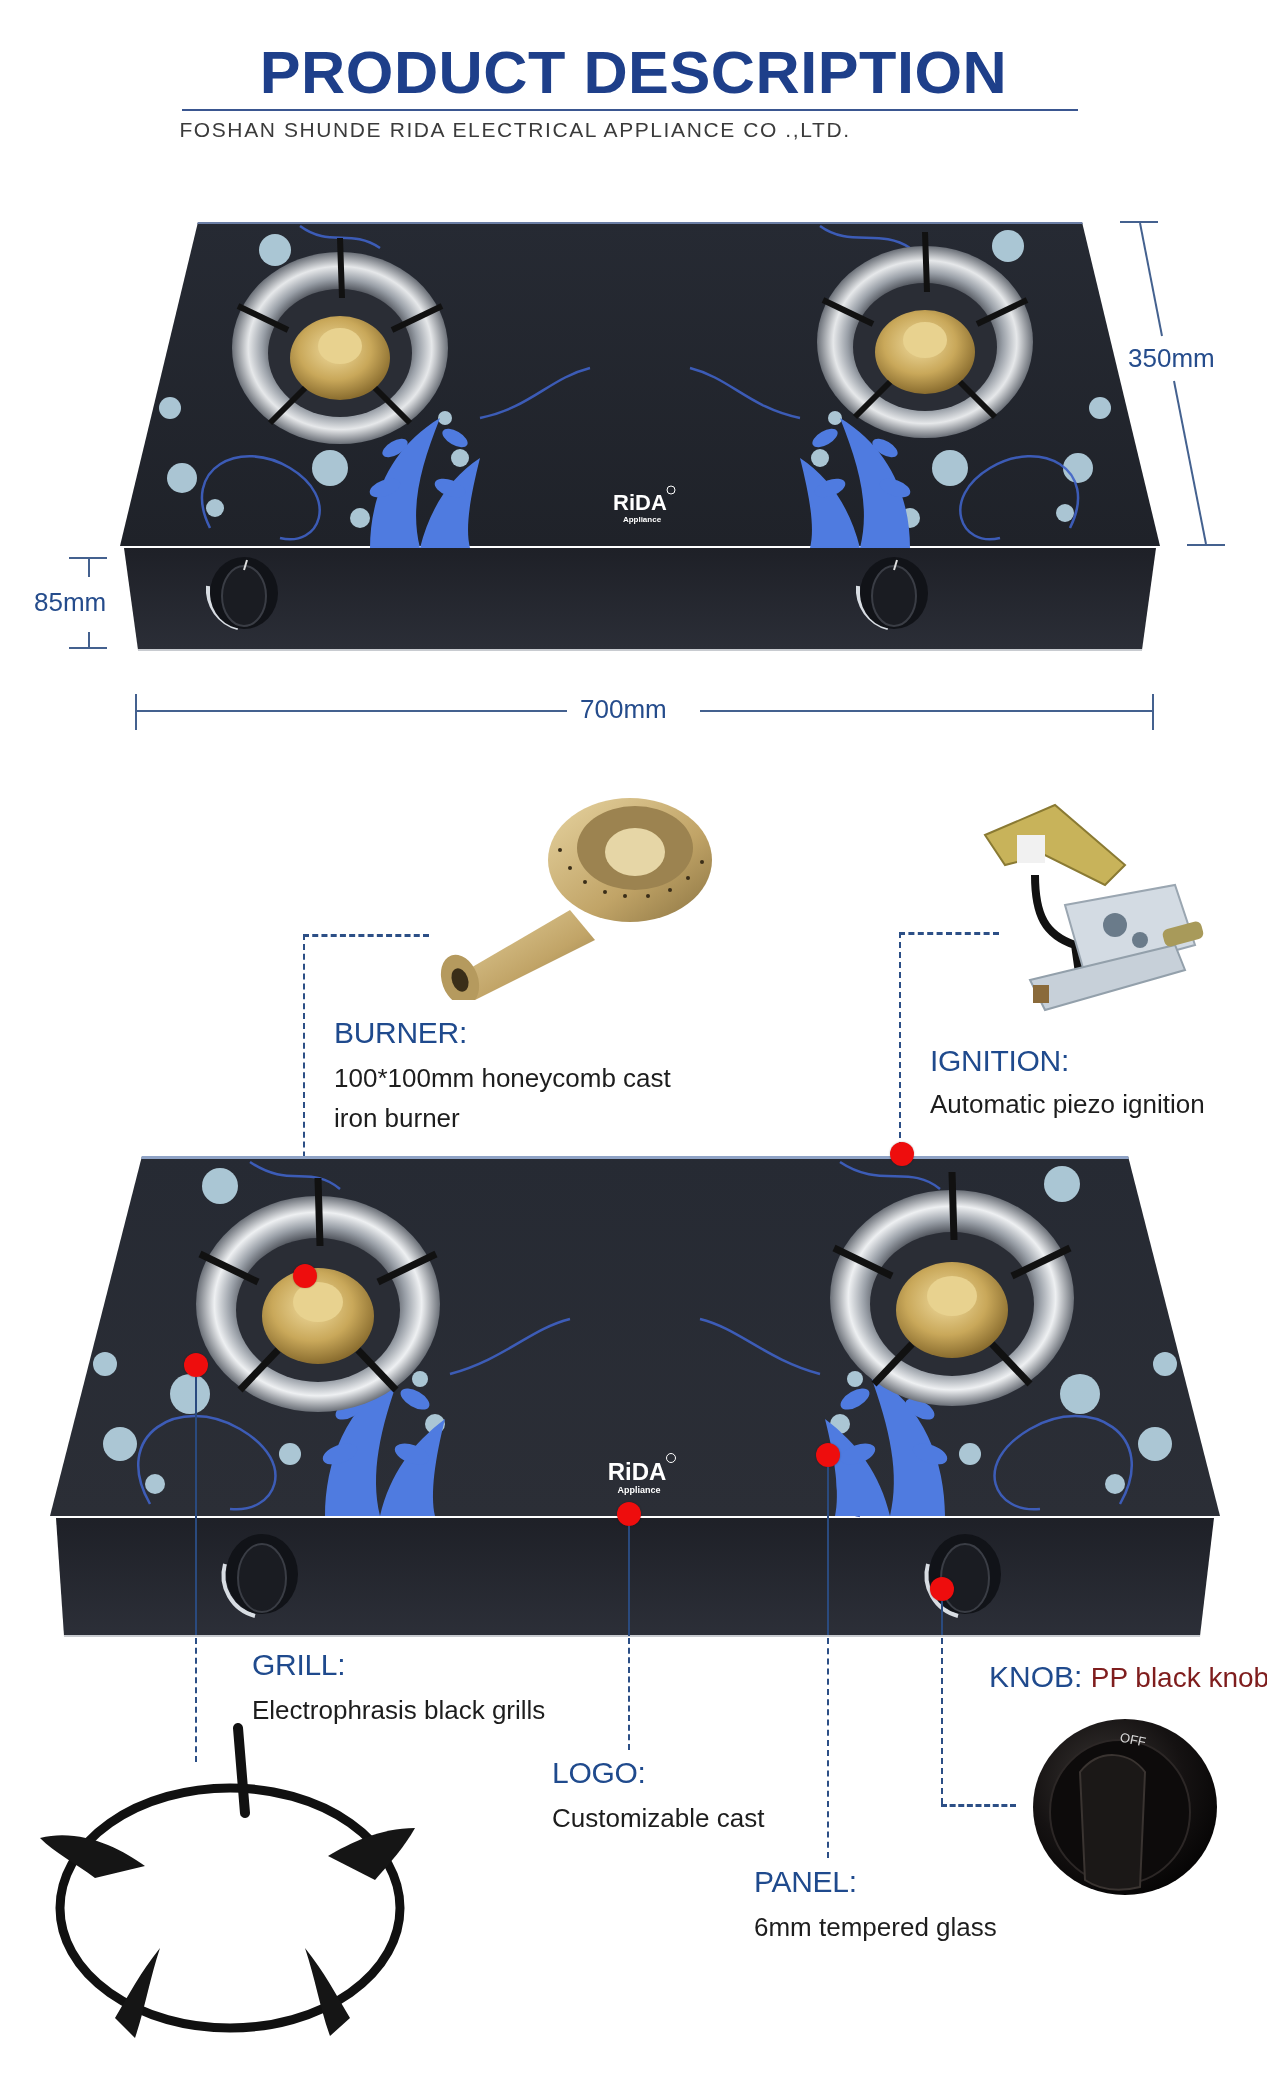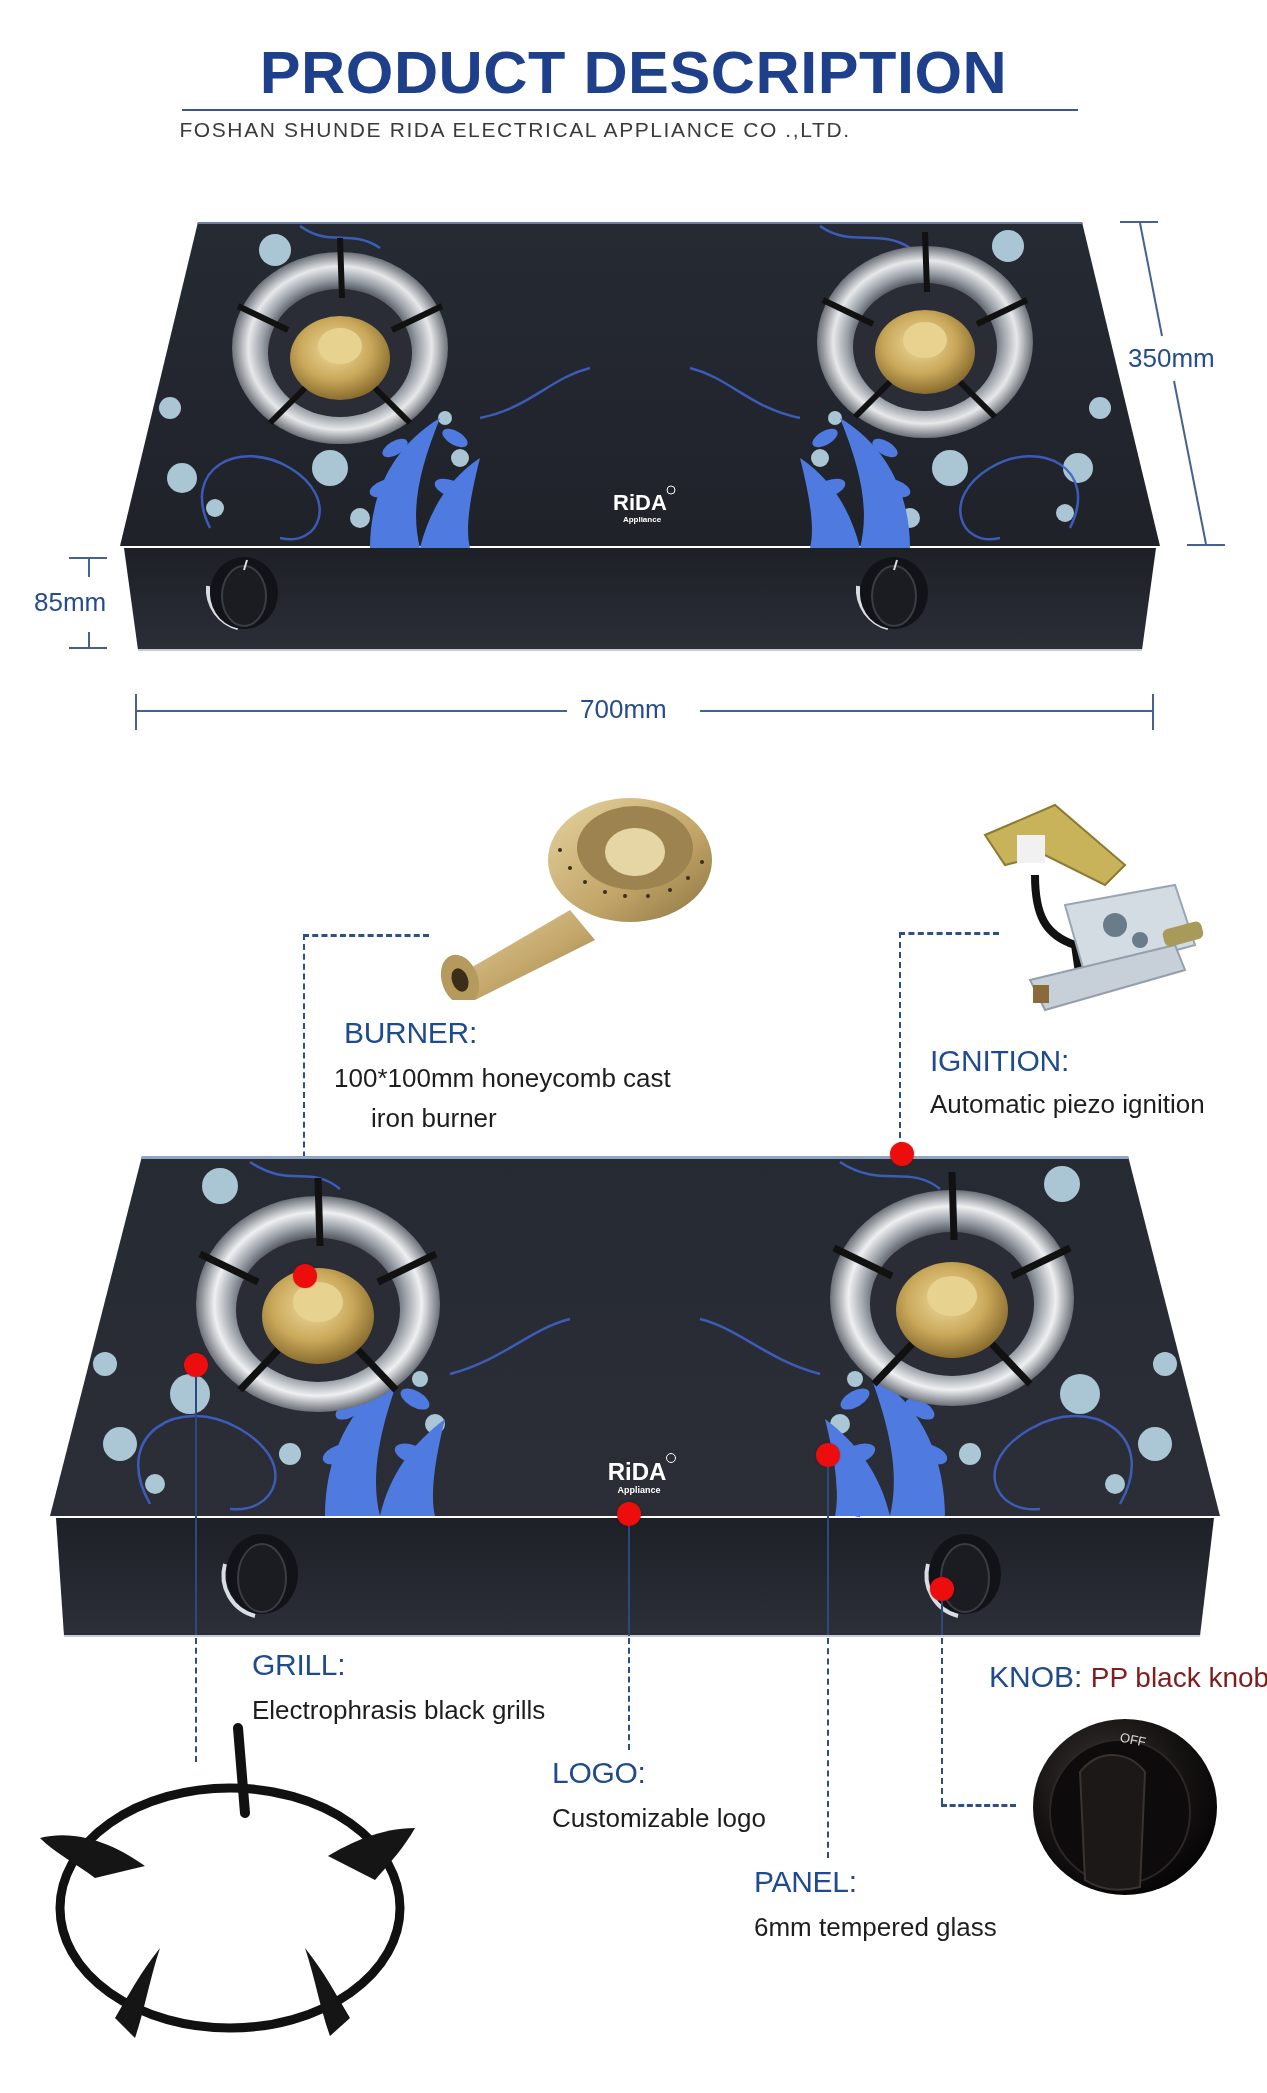--- a/index.html
+++ b/index.html
@@ -217,23 +217,23 @@
     <circle cx="205" cy="106" r="2"></circle>
       <circle cx="228" cy="106" r="2"></circle>
       <circle cx="250" cy="100" r="2"></circle>
       <circle cx="268" cy="88" r="2"></circle>
       <circle cx="282" cy="72" r="2"></circle>
   </g>
 </svg>
 <div class="dash-h" style="left:303px; top:934px; width:126px;"></div>
 <div class="dash-v" style="left:303px; top:934px; height:342px;"></div>
 
-<div class="callout-title" style="left:344px; top:1016px;">BURNER:</div>
+<div class="callout-title" style="left:334px; top:1016px;">BURNER:</div>
 <div class="callout-text" style="left:334px; top:1058px;">100*100mm honeycomb cast</div>
-<div class="callout-text" style="left:334px; top:1098px;margin-left:37px;">iron burner</div>
+<div class="callout-text" style="left:334px; top:1098px;">iron burner</div>
 
 <svg class="part" style="left:975px; top:795px;" width="250" height="220">
   <polygon points="10,40 80,10 150,70 130,90 70,60 30,70" fill="#c8b35a" stroke="#8a7a33" stroke-width="2"></polygon>
   <rect x="42" y="40" width="28" height="28" fill="#f1f1f1"></rect>
   <path d="M60,80 C60,120 70,140 100,150 L105,185" stroke="#111" stroke-width="8" fill="none"></path>
   <polygon points="90,110 200,90 220,150 110,180" fill="#d3dbe3" stroke="#9aa6b1" stroke-width="2"></polygon>
   <polygon points="55,185 200,150 210,175 70,215" fill="#c7d0d9" stroke="#93a0ab" stroke-width="2"></polygon>
   <circle cx="140" cy="130" r="12" fill="#6a7b8a"></circle>
     <circle cx="165" cy="145" r="8" fill="#6a7b8a"></circle>
   <rect x="188" y="130" width="40" height="18" rx="6" fill="#a89a5a" transform="rotate(-15 208 139)"></rect>
@@ -391,21 +391,21 @@
 <svg class="part" style="left:20px; top:1718px;" width="410" height="340">
   <ellipse cx="210" cy="190" rx="170" ry="120" fill="none" stroke="#111" stroke-width="9"></ellipse>
   <path d="M218,10 L225,95" stroke="#111" stroke-width="10" stroke-linecap="round"></path>
   <path d="M20,120 C60,110 100,130 125,148 L75,160 C55,145 35,135 20,120 Z" fill="#151515"></path>
   <path d="M395,110 C360,110 330,125 308,138 L355,162 C370,145 385,128 395,110 Z" fill="#151515"></path>
   <path d="M140,230 C120,255 110,275 95,300 L115,320 C125,290 130,260 140,230 Z" fill="#151515"></path>
   <path d="M285,230 C305,255 315,275 330,300 L310,318 C300,290 295,260 285,230 Z" fill="#151515"></path>
 </svg>
 
 <div class="callout-title" style="left:552px; top:1756px;">LOGO:</div>
-<div class="callout-text" style="left:552px; top:1798px;">Customizable logo</div>
+<div class="callout-text" style="left:552px; top:1798px;">Customizable cast</div>
 
 <div class="callout-inline" style="left:953px; top:1660px;">
   <span class="k">KNOB:</span>
   <span class="v">PP black knob</span>
 </div>
 
 <svg class="part" style="left:1020px; top:1712px;" width="200" height="200">
   <defs>
     <radialGradient id="knobG" cx="0.4" cy="0.35" r="0.7">
       <stop offset="0" stop-color="#3a3634"></stop>

